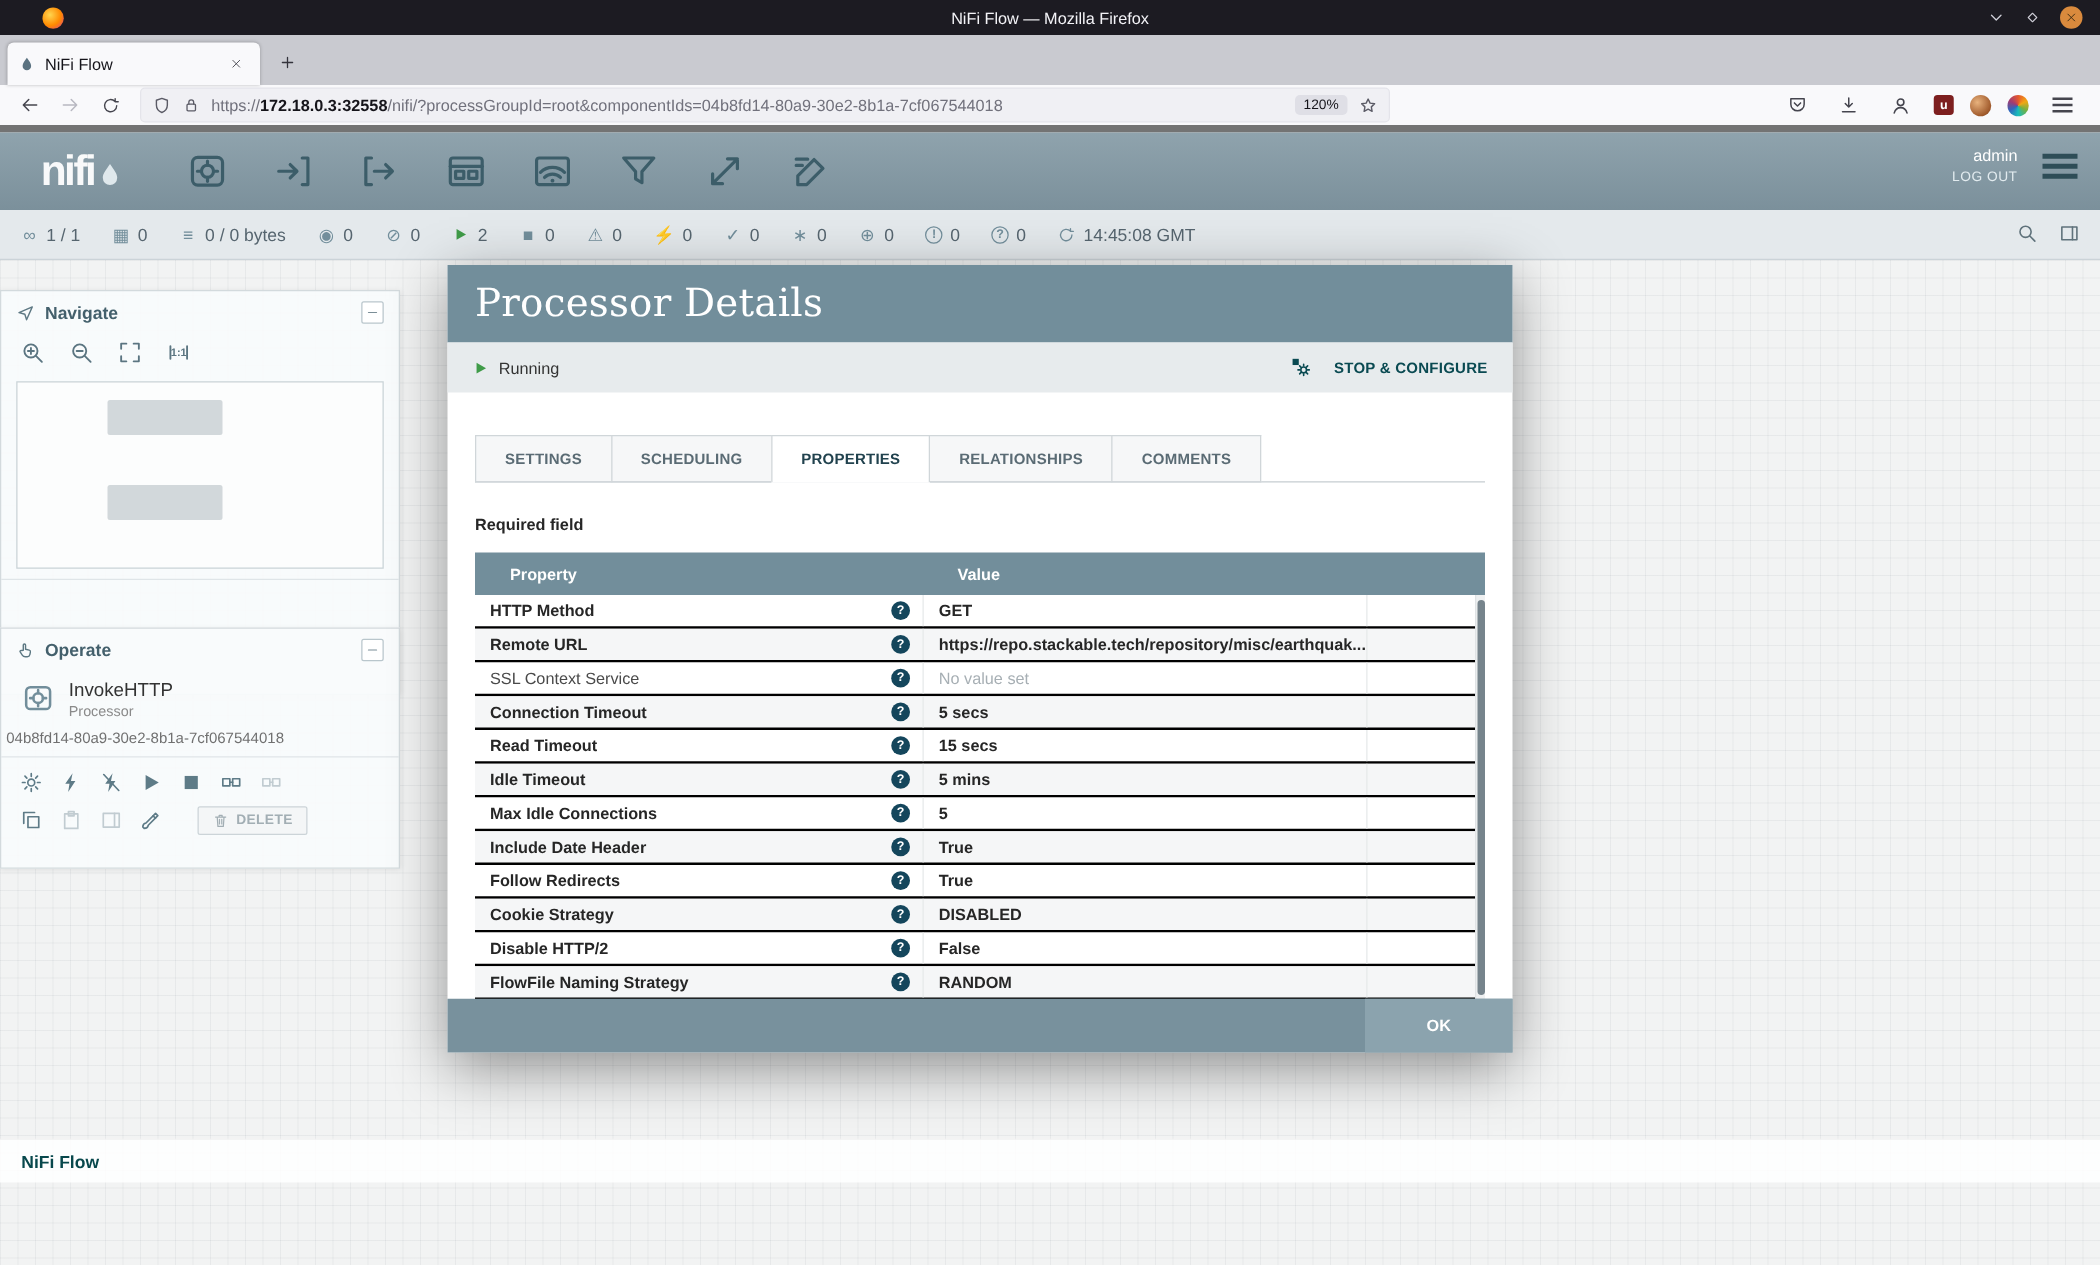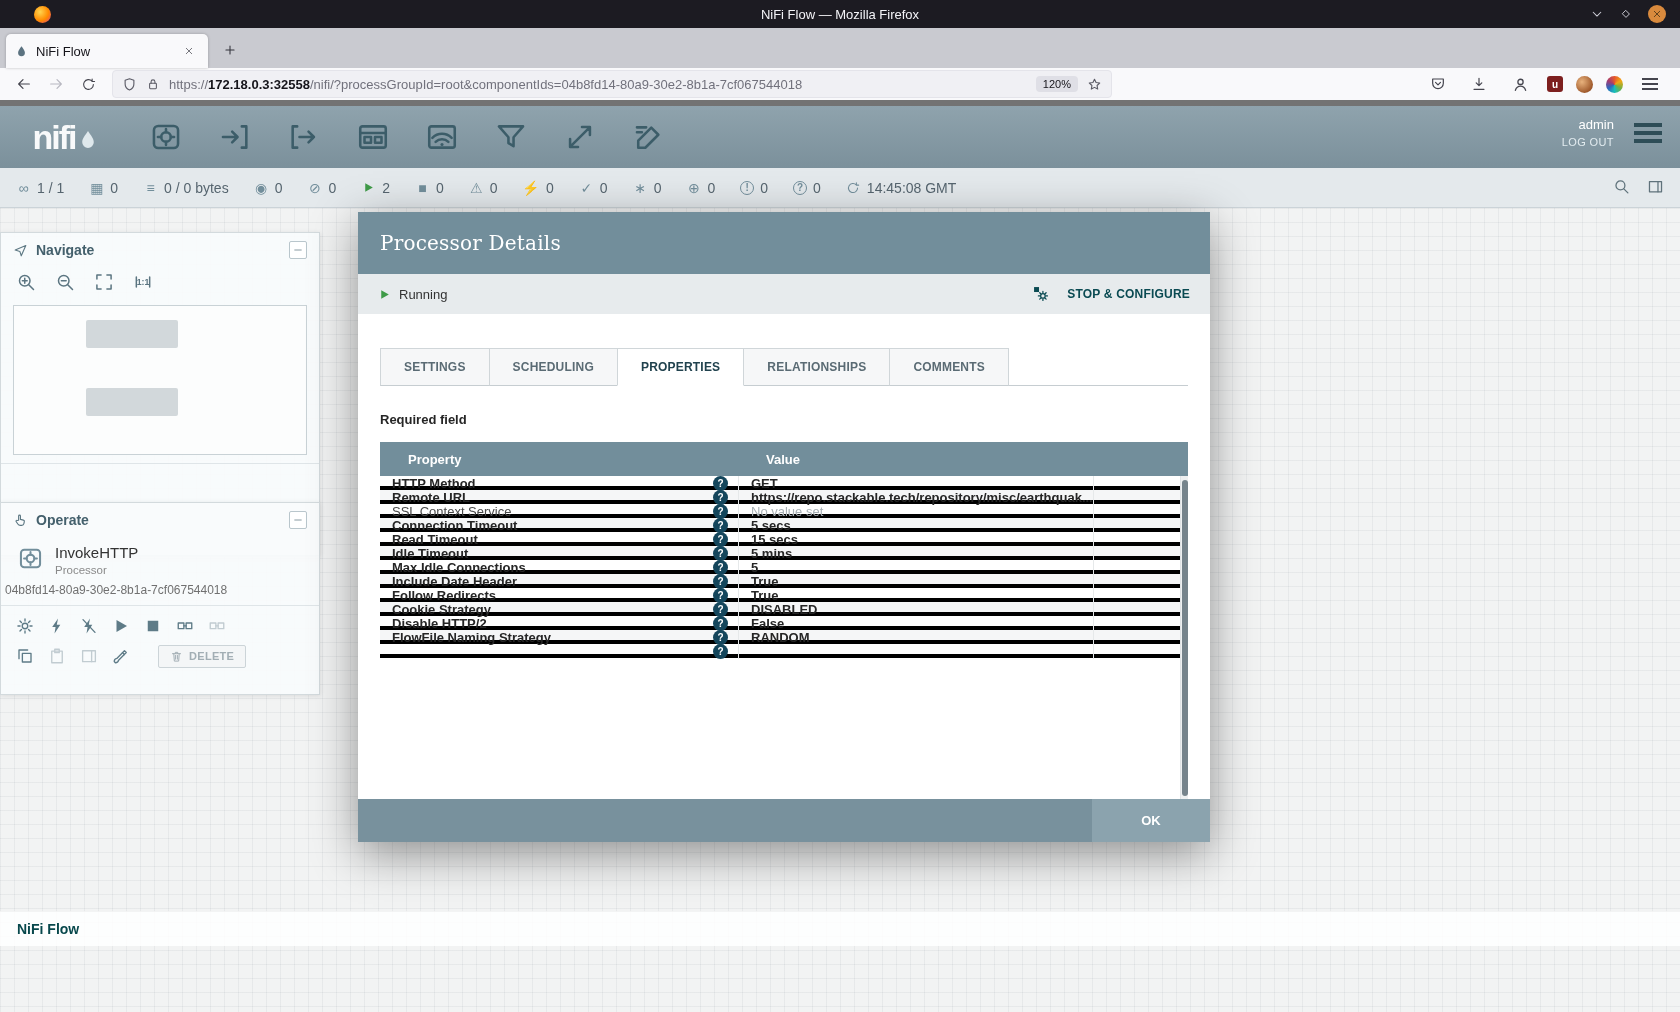--- a/index.html
+++ b/index.html
@@ -89,36 +89,36 @@
 .op-row{display:flex;align-items:center;gap:14px;padding:3px 15px}
 .op-btn{display:flex;align-items:center;justify-content:center;color:#5e7b87;height:24px}
 .op-btn.disabled{color:#c1ccd1}
 .op-del{display:flex;align-items:center;gap:6px;border:1px solid #ccd4d8;background:#f4f6f7;color:#a2aeb4;font-size:11px;font-weight:bold;padding:4px 11px;border-radius:2px;margin-left:14px;letter-spacing:.3px}
 
 
 .breadcrumb-bar{position:absolute;left:0;right:0;bottom:66px;height:35px;background:rgba(255,255,255,.85);border-top:1px solid rgba(0,0,0,.04);display:flex;align-items:center;padding:0 17px;font-weight:bold;font-size:14px;color:#08484c}
 
 
 .dialog{position:absolute;left:358px;top:4px;width:852px;height:630px;background:#fff;box-shadow:0 12px 44px rgba(0,0,0,.42)}
-.dlg-hd{height:62px;background:#728e9b;color:#fff;display:flex;align-items:center;padding:0 22px;font-family:"DejaVu Serif",serif;font-size:20px;letter-spacing:.2px}
+.dlg-hd{height:62px;background:#728e9b;color:#fff;display:flex;align-items:center;padding:0 22px;font-family:"DejaVu Serif",serif;font-size:31px;letter-spacing:.2px}
 .dlg-status{height:40px;background:#e7ebed;display:flex;align-items:center;padding:0 20px}
 .dlg-status .play{color:#3f9b48;display:flex}
 .dlg-status-label{margin-left:8px;font-size:13px;color:#333}
 .dlg-sc{margin-left:auto;display:flex;align-items:center;gap:17px;color:#0a4a52;font-weight:bold;font-size:12px;letter-spacing:.2px}
 .sc-ic{display:flex;color:#0a4a52}
 .dlg-tabs{display:flex;margin:34px 22px 0;border-bottom:1px solid #c6cdd1}
 .dtab{padding:11px 23px;font-size:12px;font-weight:bold;letter-spacing:.2px;color:#5a6b74;background:#f6f7f8;border:1px solid #d0d6d9;border-bottom:1px solid #c6cdd1;margin-bottom:-1px;position:relative}
 .dtab+.dtab{margin-left:-1px}
 .dtab.active{background:#fff;color:#21424e;border-bottom-color:#fff;z-index:1}
 .required{margin:26px 22px 15px;font-weight:bold;font-size:13px;color:#262626}
 .ptable{margin:0 22px;position:relative}
 .pt-head{display:grid;grid-template-columns:358px 355px 1fr;background:#728e9b;color:#fff;height:34px;align-items:center;font-weight:bold;font-size:13px}
 .pt-head>div{padding-left:28px}
 .pt-body{height:332px;overflow:hidden;border-bottom:1px solid #dfe3e5}
-.prow{display:grid;grid-template-columns:358px 355px 1fr;height:14px;border-bottom:4px solid #000000;background:#fff;font-size:13px}
+.prow{display:grid;grid-template-columns:358px 355px 1fr;height:27px;border-bottom:2px solid #000000;background:#fff;font-size:13px}
 .prow.alt{background:#f5f6f7}
 .pcell{display:flex;align-items:center;justify-content:space-between;padding:0 10px 0 12px}
 .pname{font-weight:bold;color:#262626;white-space:nowrap}
 .pname.optional{font-weight:normal;color:#4a4a4a}
 .qicon{width:15px;height:15px;border-radius:50%;background:#14465c;color:#fff;font-size:10px;font-weight:bold;display:flex;align-items:center;justify-content:center;flex:0 0 auto}
 .vcell{display:flex;align-items:center;padding-left:12px;border-left:1px solid #e6e9ea;font-weight:bold;color:#262626;white-space:nowrap;overflow:hidden}
 .vcell.unset{font-weight:normal;color:#a7afb4}
 .ecell{border-left:1px solid #e6e9ea}
 .pt-scrolltrack{position:absolute;right:0;top:34px;width:8px;height:332px;background:#eef0f1;border-left:1px solid #e0e3e5}
 .pt-thumb{position:absolute;left:1px;top:4px;width:6px;height:316px;background:#76848c;border-radius:3px;display:block}

